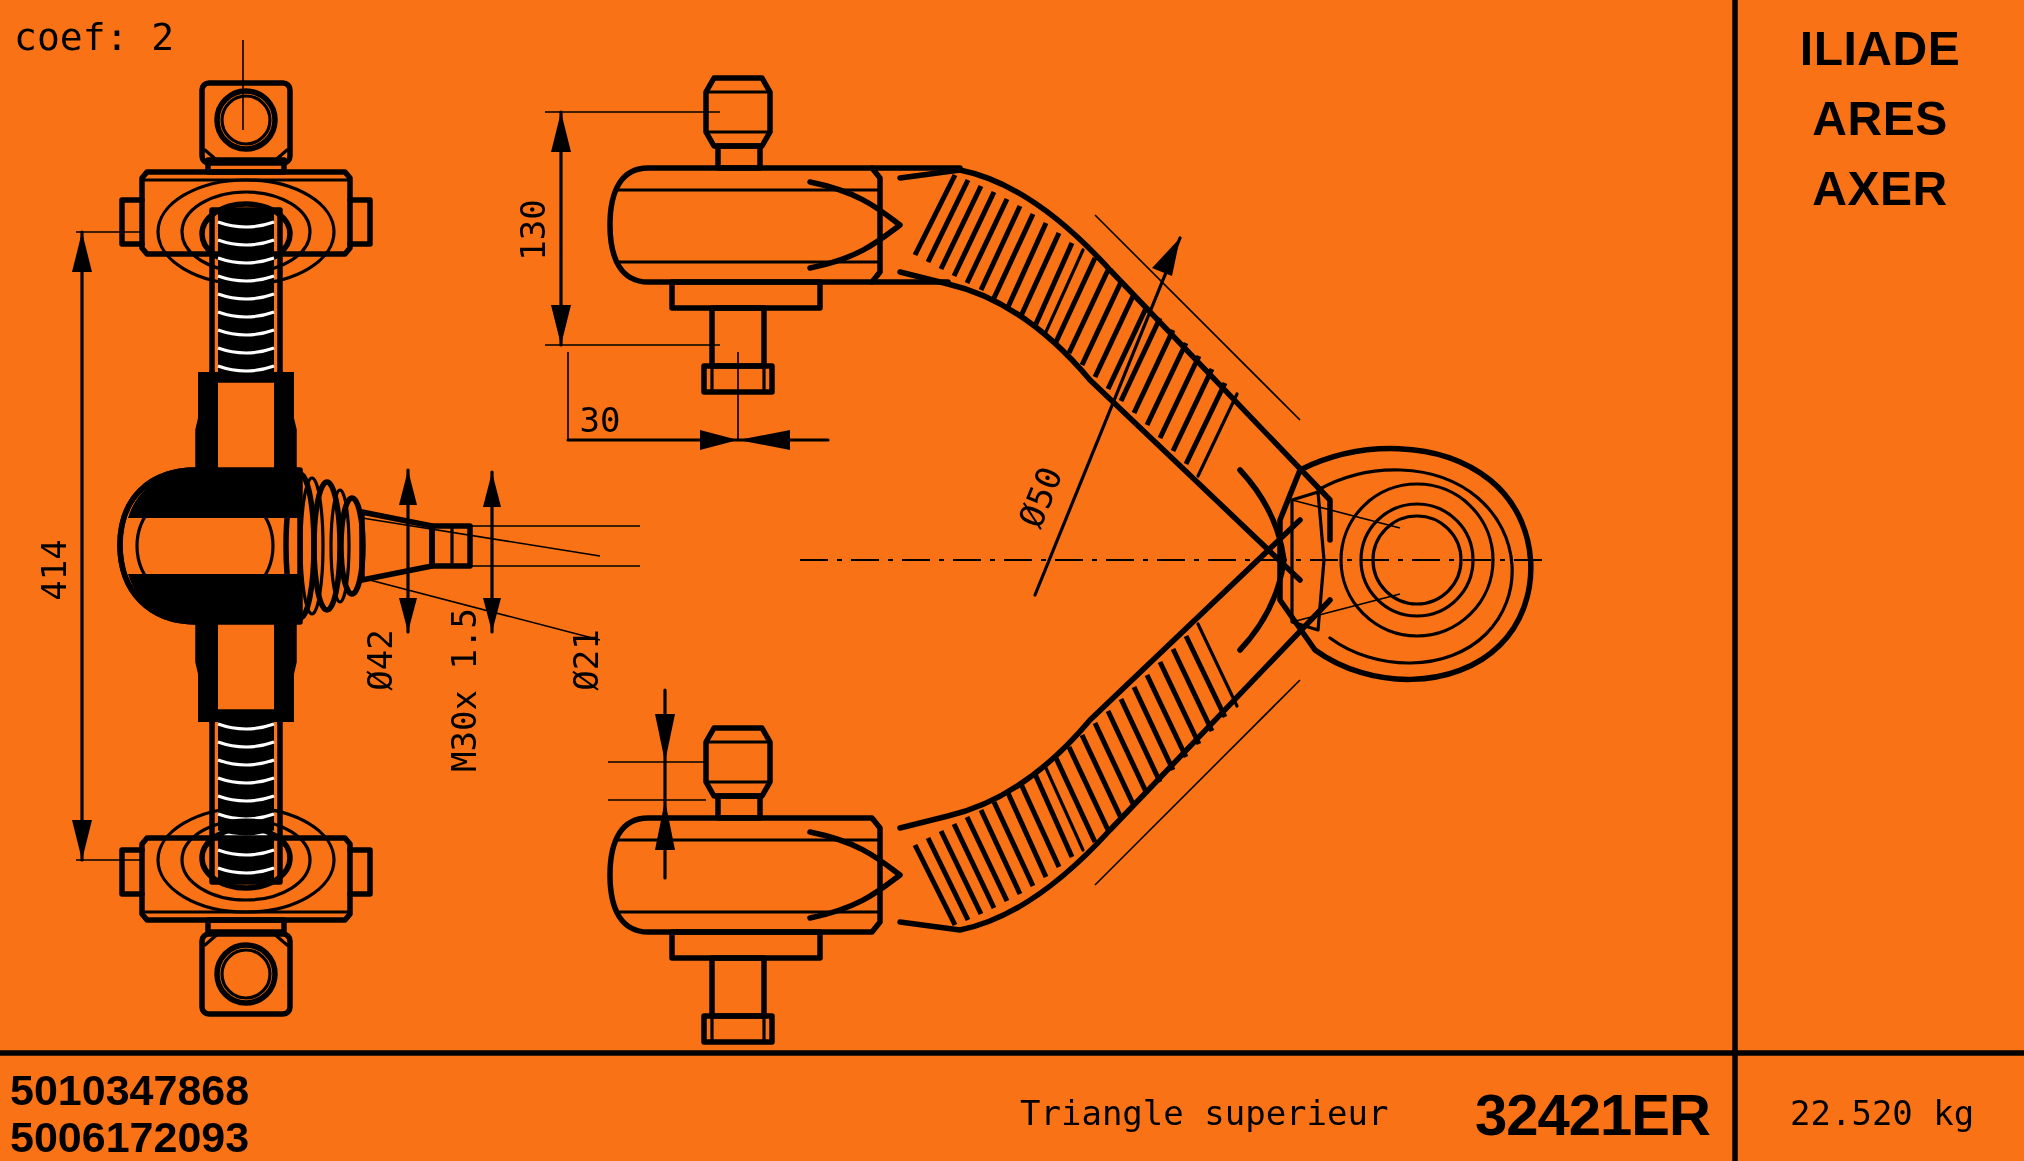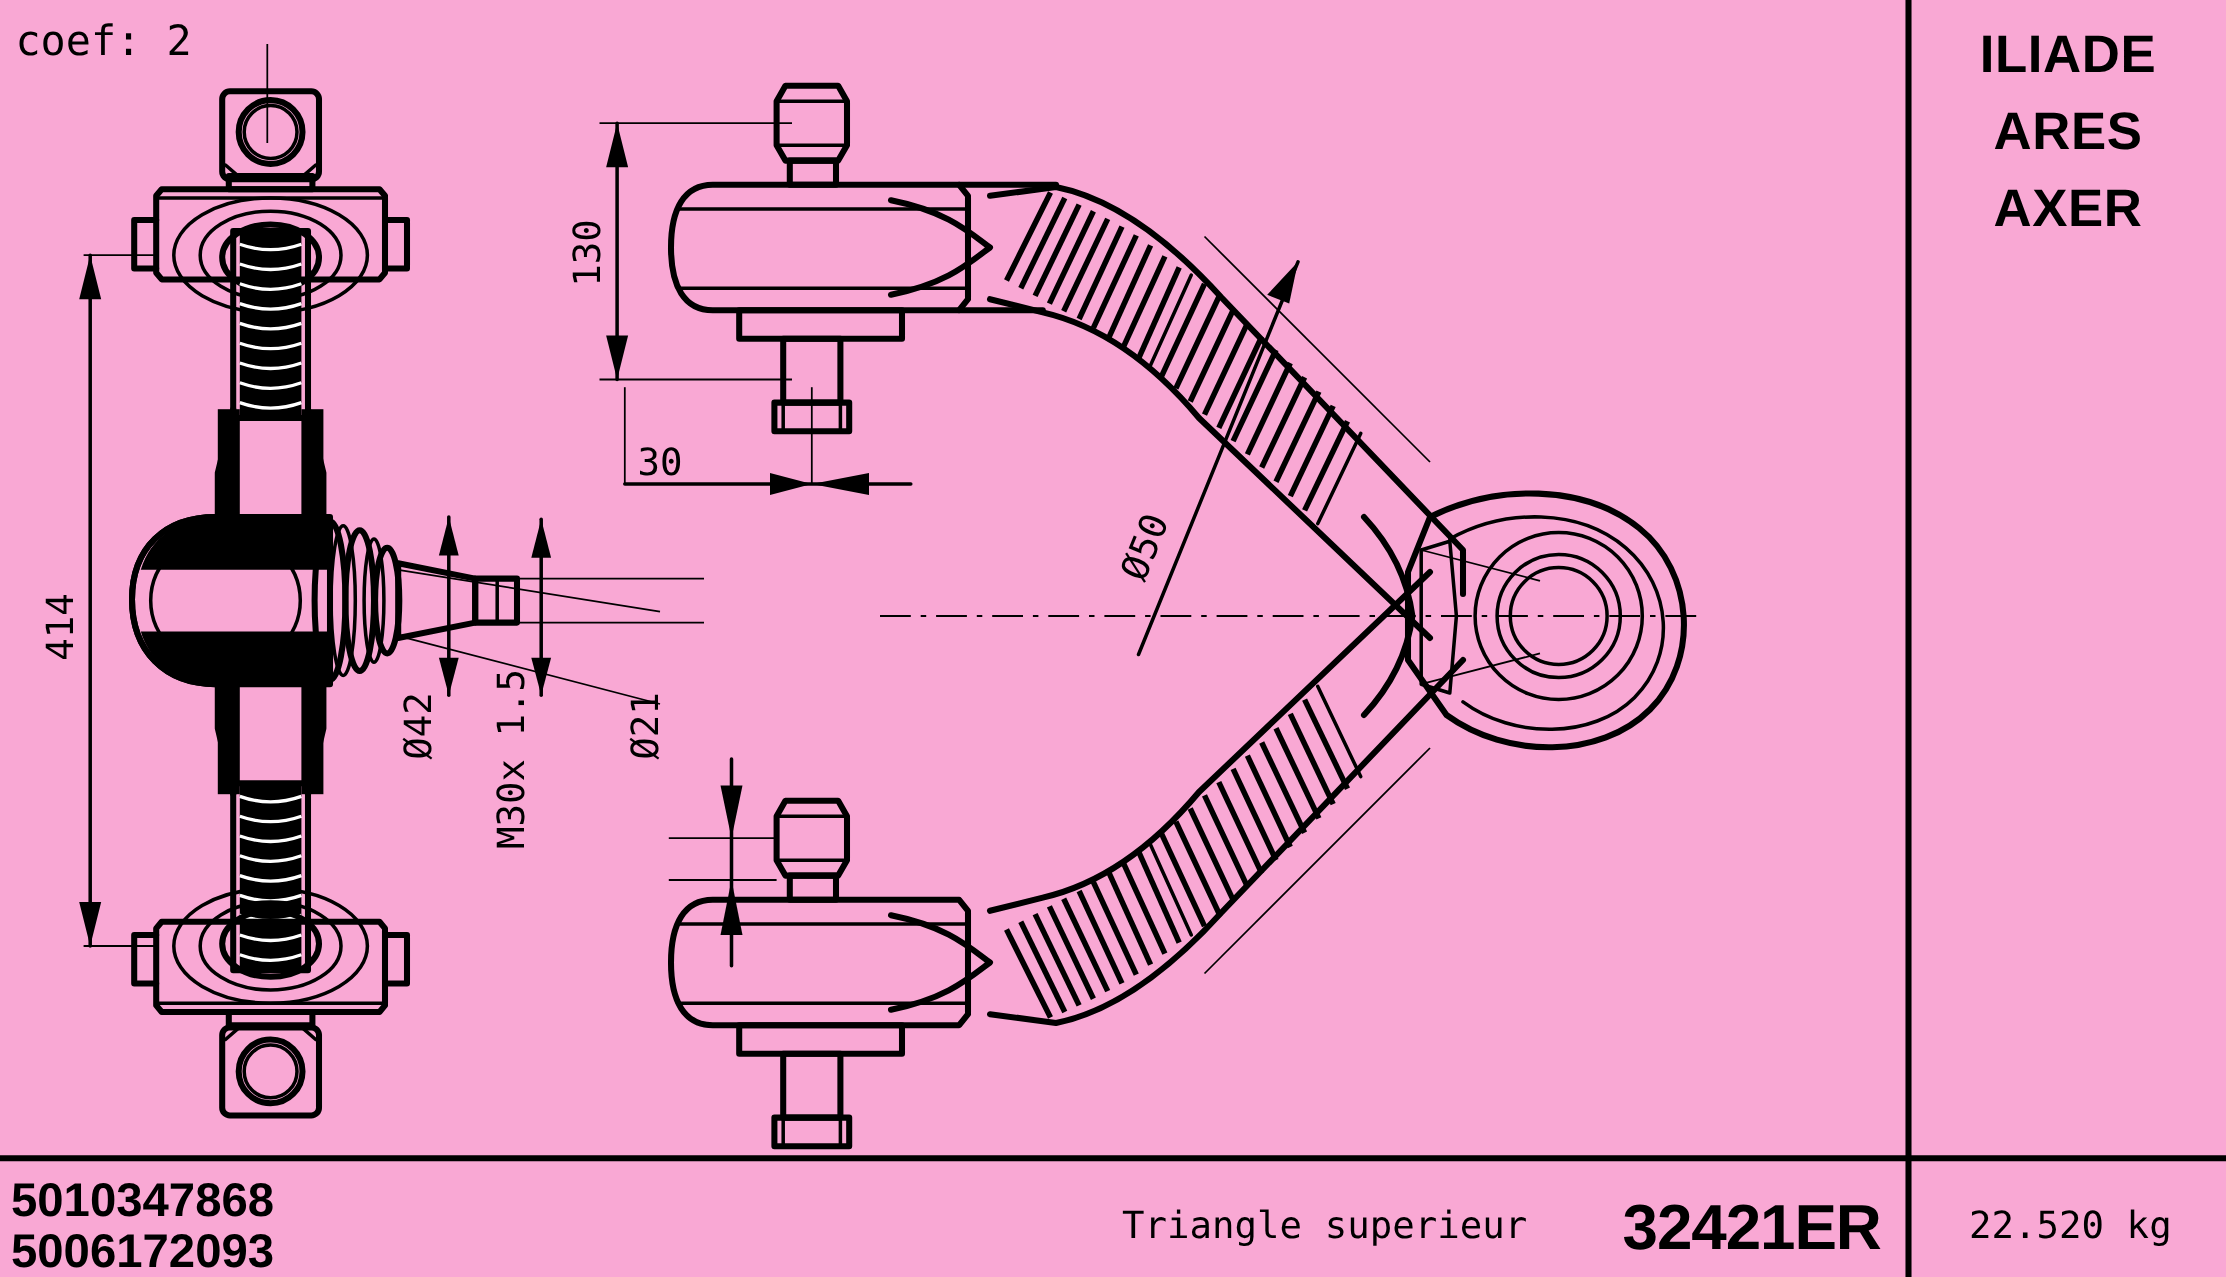--- a/index.html
+++ b/index.html
@@ -1,18 +1,18 @@
 <!DOCTYPE html>
 <html><head>
 <meta charset="utf-8">
 <style>
   html,body{margin:0;padding:0;background:#ffffff;}
   body{width:2024px;height:1161px;overflow:hidden;
        font-family:"DejaVu Sans Mono","Liberation Mono",monospace;color:#000;}
-  #sheet{position:relative;width:2024px;height:1161px;background:#f9a8d4;}
+  #sheet{position:relative;width:2024px;height:1161px;background:#f97316;}
   svg{display:block;}
   .txt-mono{font-family:"DejaVu Sans Mono","Liberation Mono",monospace;fill:#000;}
   .dim{font-family:"DejaVu Sans Mono","Liberation Mono",monospace;fill:#000;font-size:34px;}
   .brandtxt{font-family:"Liberation Sans","DejaVu Sans",sans-serif;fill:#000;
             font-size:48px;font-weight:bold;letter-spacing:0.5px;}
   .partno{font-family:"Liberation Sans","DejaVu Sans",sans-serif;fill:#000;
           font-size:43px;font-weight:bold;}
   .bigcode{font-family:"Liberation Sans","DejaVu Sans",sans-serif;fill:#000;
            font-size:58px;font-weight:bold;letter-spacing:-1px;}
   .lightmono{font-family:"DejaVu Sans Mono","Liberation Mono",monospace;fill:#000;font-size:34px;}

